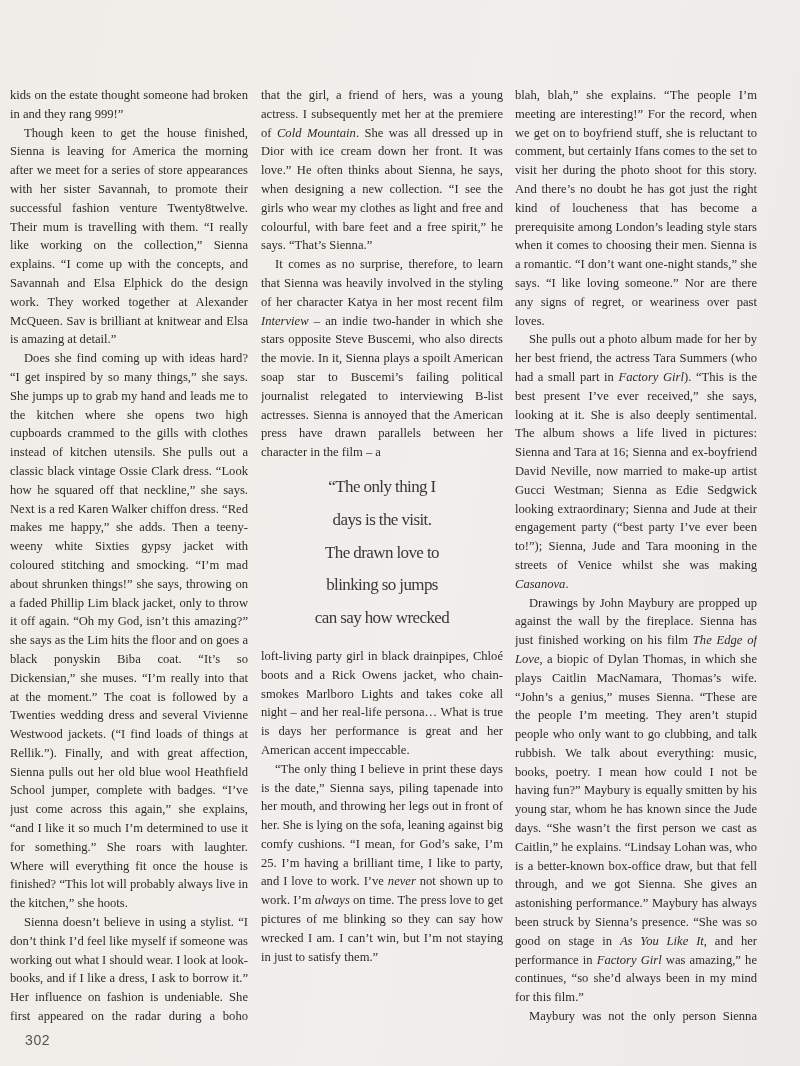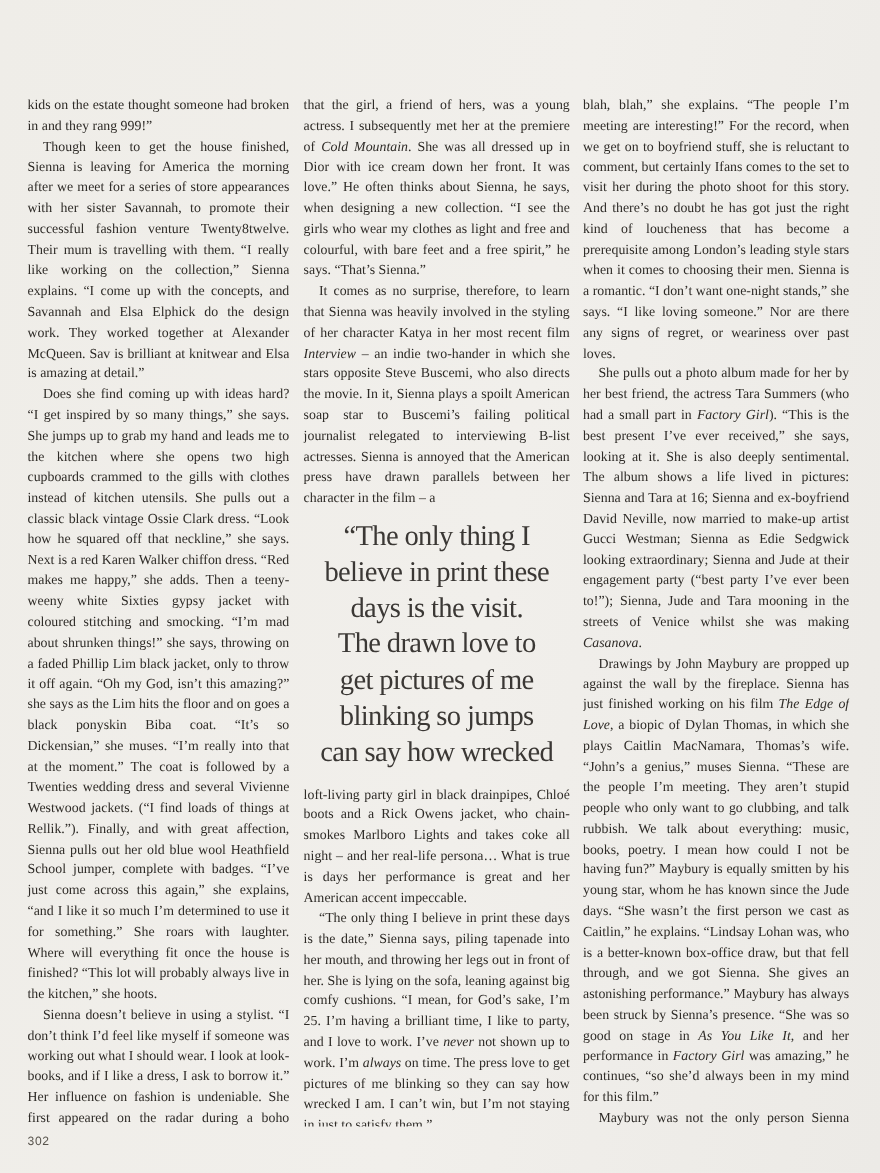--- a/index.html
+++ b/index.html
@@ -8,47 +8,47 @@
     background:#f0eeea;
     font-family:"Liberation Serif","DejaVu Serif",serif;
     color:#2e2b27;
     overflow:hidden;
   }
   .page{
     position:relative;width:800px;height:1066px;
     background:linear-gradient(100deg,#efede8 0%,#f1efeb 55%,#eceae6 100%);
   }
   .columns{
-    position:absolute;top:86px;left:25px;
+    position:absolute;top:86px;left:10px;
     width:747px;height:938px;
     display:flex;overflow:hidden;
   }
   .col{
     font-size:12.6px;line-height:18.8px;
     text-align:justify;
     overflow:hidden;
   }
   .col-1{width:238px;margin-right:13px;}
   .col-2{width:242px;margin-right:12px;}
   .col-3{width:242px;}
   .col p{margin:0;text-align:justify;}
   .col p.indent{text-indent:14px;}
   em{}
   .pull-quote{
     margin:9px 0 12px;
     text-align:center;
-    font-size:26px;line-height:32.8px;
+    font-size:17px;line-height:32.8px;
     letter-spacing:-0.6px;
     color:#3b3835;
   }
   .quote-line{white-space:nowrap;}
   .folio{
     position:absolute;left:25px;top:1032px;
     font-family:"Liberation Sans","DejaVu Sans",sans-serif;
-    font-size:11px;letter-spacing:0.6px;
+    font-size:14px;letter-spacing:0.6px;
     color:#57534c;
   }
 </style>
 </head>
 <body>
 
 <div class="page">
   <div class="columns">
     <div class="col col-1">
         <p><span>kids on the estate thought someone had broken in and they rang 999!”</span></p>
@@ -56,24 +56,22 @@
         <p class="indent"><span>Does she find coming up with ideas hard? “I get inspired by so many things,” she says. She jumps up to grab my hand and leads me to the kitchen where she opens two high cupboards crammed to the gills with clothes instead of kitchen utensils. She pulls out a classic black vintage Ossie Clark dress. “Look how he squared off that neckline,” she says. Next is a red Karen Walker chiffon dress. “Red makes me happy,” she adds. Then a teeny-weeny white Sixties gypsy jacket with coloured stitching and smocking. “I’m mad about shrunken things!” she says, throwing on a faded Phillip Lim black jacket, only to throw it off again. “Oh my God, isn’t this amazing?” she says as the Lim hits the floor and on goes a black ponyskin Biba coat. “It’s so Dickensian,” she muses. “I’m really into that at the moment.” The coat is followed by a Twenties wedding dress and several Vivienne Westwood jackets. (“I find loads of things at Rellik.”). Finally, and with great affection, Sienna pulls out her old blue wool Heathfield School jumper, complete with badges. “I’ve just come across this again,” she explains, “and I like it so much I’m determined to use it for something.” She roars with laughter. Where will everything fit once the house is finished? “This lot will probably always live in the kitchen,” she hoots.</span></p>
         <p class="indent"><span>Sienna doesn’t believe in using a stylist. “I don’t think I’d feel like myself if someone was working out what I should wear. I look at look-books, and if I like a dress, I ask to borrow it.” Her influence on fashion is undeniable. She first appeared on the radar during a boho moment in 2005. “She didn’t create that look,” her friend Matthew Williamson tells me, “but when she came along she became the icon of that aesthetic.” He goes on to explain how his relationship with Miller began. “I always use a mood board when I work,” he says. “Five years ago, I cut out a picture from a magazine of a pretty blonde girl with a green jacket on. My sales director saw it and told me</span></p>
       </div>
     <div class="col col-2">
       <div>
           <p><span>that the girl, a friend of hers, was a young actress. I subsequently met her at the premiere of </span><em>Cold Mountain</em><span>. She was all dressed up in Dior with ice cream down her front. It was love.” He often thinks about Sienna, he says, when designing a new collection. “I see the girls who wear my clothes as light and free and colourful, with bare feet and a free spirit,” he says. “That’s Sienna.”</span></p>
           <p class="indent"><span>It comes as no surprise, therefore, to learn that Sienna was heavily involved in the styling of her character Katya in her most recent film </span><em>Interview</em><span> – an indie two-hander in which she stars opposite Steve Buscemi, who also directs the movie. In it, Sienna plays a spoilt American soap star to Buscemi’s failing political journalist relegated to interviewing B-list actresses. Sienna is annoyed that the American press have drawn parallels between her character in the film – a</span></p>
         </div>
       <div class="pull-quote">
           <div class="quote-line">“The only thing I</div>
-          <div class="quote-line">believe in print these</div>
           <div class="quote-line">days is the visit.</div>
           <div class="quote-line">The drawn love to</div>
-          <div class="quote-line">get pictures of me</div>
           <div class="quote-line">blinking so jumps</div>
           <div class="quote-line">can say how wrecked</div>
         </div>
       <div>
           <p><span>loft-living party girl in black drainpipes, Chloé boots and a Rick Owens jacket, who chain-smokes Marlboro Lights and takes coke all night – and her real-life persona… What is true is days her performance is great and her American accent impeccable.</span></p>
           <p class="indent"><span>“The only thing I believe in print these days is the date,” Sienna says, piling tapenade into her mouth, and throwing her legs out in front of her. She is lying on the sofa, leaning against big comfy cushions. “I mean, for God’s sake, I’m 25. I’m having a brilliant time, I like to party, and I love to work. I’ve </span><em>never</em><span> not shown up to work. I’m </span><em>always</em><span> on time. The press love to get pictures of me blinking so they can say how wrecked I am. I can’t win, but I’m not staying in just to satisfy them.”</span></p>
         </div>
     </div>
     <div class="col col-3">
         <p><span>blah, blah,” she explains. “The people I’m meeting are interesting!” For the record, when we get on to boyfriend stuff, she is reluctant to comment, but certainly Ifans comes to the set to visit her during the photo shoot for this story. And there’s no doubt he has got just the right kind of loucheness that has become a prerequisite among London’s leading style stars when it comes to choosing their men. Sienna is a romantic. “I don’t want one-night stands,” she says. “I like loving someone.” Nor are there any signs of regret, or weariness over past loves.</span></p>

